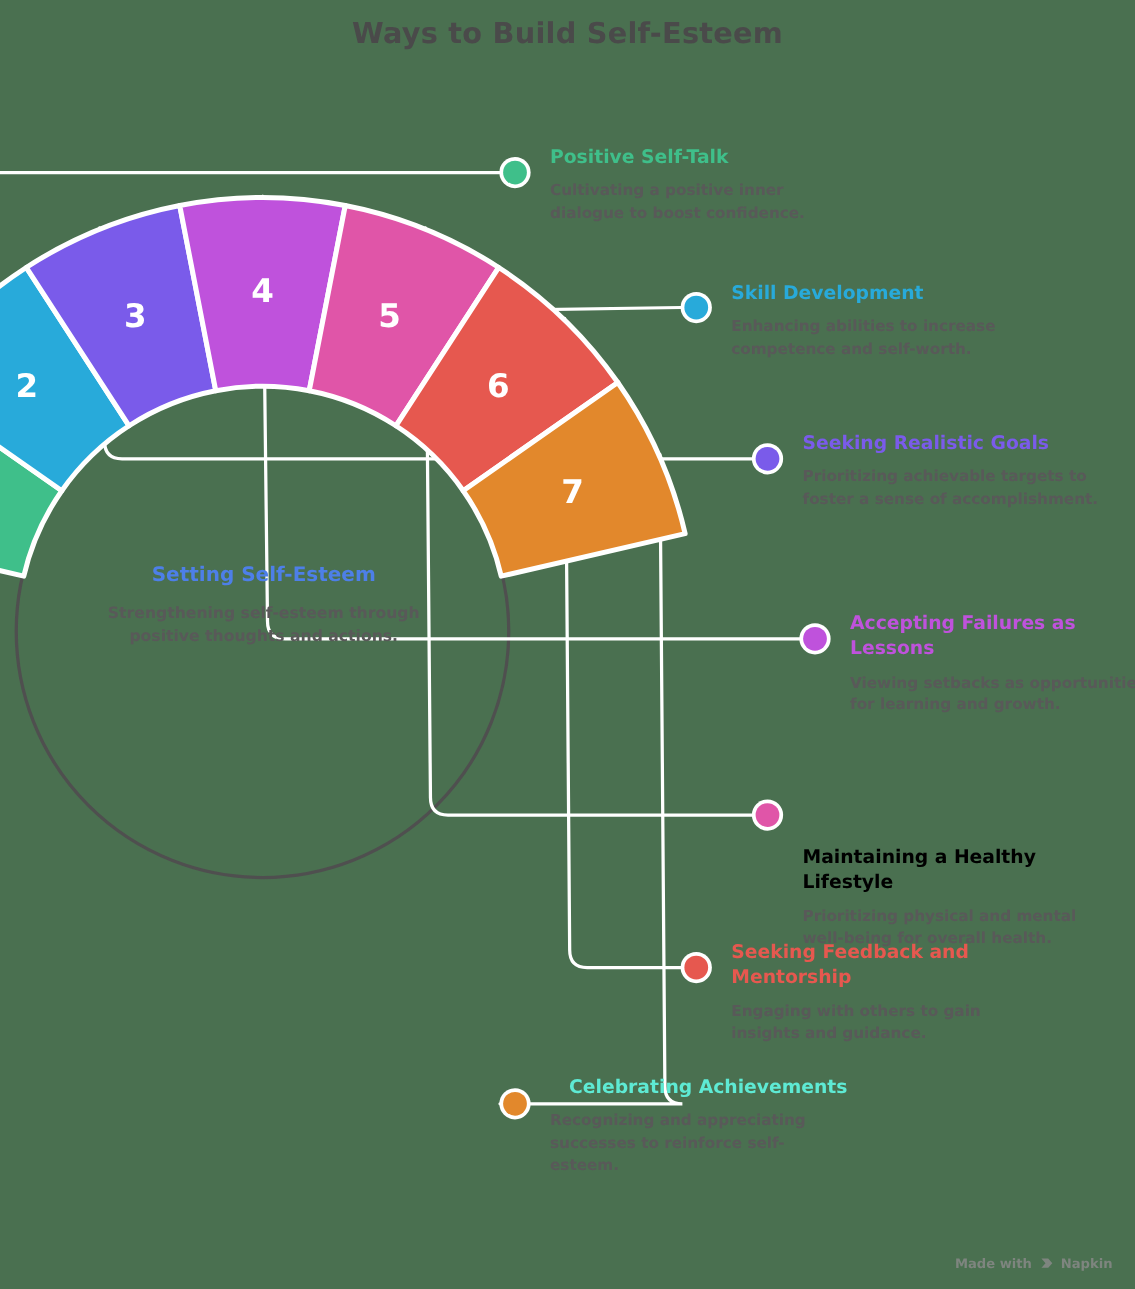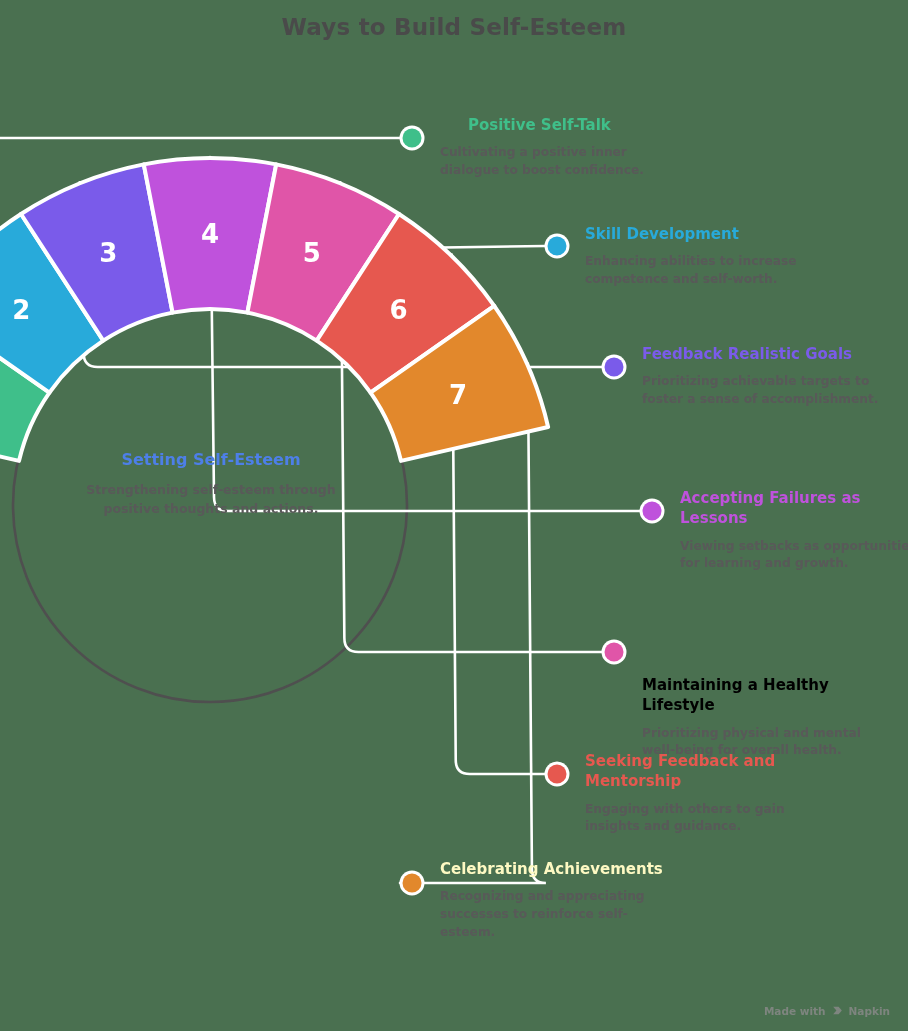--- a/index.html
+++ b/index.html
@@ -154,45 +154,45 @@
       </g>
   </svg>
 
   <div class="center-block">
     <p class="center-title">Setting Self-Esteem</p>
     <p class="center-desc">Strengthening self-esteem through positive thoughts and actions.</p>
   </div>
 
   <div id="items-host">
       <div class="item" style="left: 440px; top: 115px;">
-        <p class="item-title" style="color: rgb(63, 191, 138); margin-left: 28px;">Positive Self-Talk</p>
+        <p class="item-title" style="color: rgb(63, 191, 138);">Positive Self-Talk</p>
         <p class="item-desc">Cultivating a positive inner dialogue to boost confidence.</p>
       </div>
       <div class="item" style="left: 585px; top: 224px;">
         <p class="item-title" style="color: rgb(40, 170, 218);">Skill Development</p>
         <p class="item-desc">Enhancing abilities to increase competence and self-worth.</p>
       </div>
       <div class="item" style="left: 642px; top: 344px;">
-        <p class="item-title" style="color: rgb(122, 91, 234);">Feedback Realistic Goals</p>
+        <p class="item-title" style="color: rgb(122, 91, 234);">Seeking Realistic Goals</p>
         <p class="item-desc">Prioritizing achievable targets to foster a sense of accomplishment.</p>
       </div>
       <div class="item" style="left: 680px; top: 488px;">
         <p class="item-title" style="color: rgb(191, 82, 220);">Accepting Failures as Lessons</p>
         <p class="item-desc">Viewing setbacks as opportunities for learning and growth.</p>
       </div>
       <div class="item" style="left: 642px; top: 631px;">
         <p class="item-title" style="color: #000000; margin-top: 44px;">Maintaining a Healthy Lifestyle</p>
         <p class="item-desc">Prioritizing physical and mental well-being for overall health.</p>
       </div>
       <div class="item" style="left: 585px; top: 751px;">
         <p class="item-title" style="color: rgb(230, 88, 79);">Seeking Feedback and Mentorship</p>
         <p class="item-desc">Engaging with others to gain insights and guidance.</p>
       </div>
       <div class="item" style="left: 440px; top: 859px;">
-        <p class="item-title" style="color: #fef9c3;">Celebrating Achievements</p>
+        <p class="item-title" style="color: #5eead4; text-align: right;">Celebrating Achievements</p>
         <p class="item-desc">Recognizing and appreciating successes to reinforce self-esteem.</p>
       </div>
     </div>
 
   <div class="watermark">
     <span>Made with</span>
     <svg class="wm-logo" width="13" height="13" viewBox="0 0 24 24">
       <path d="M4 5 L14 5 L20 12 L14 19 L4 19 L10 12 Z" fill="#8a8a8a"></path>
     </svg>
     <span>Napkin</span>

